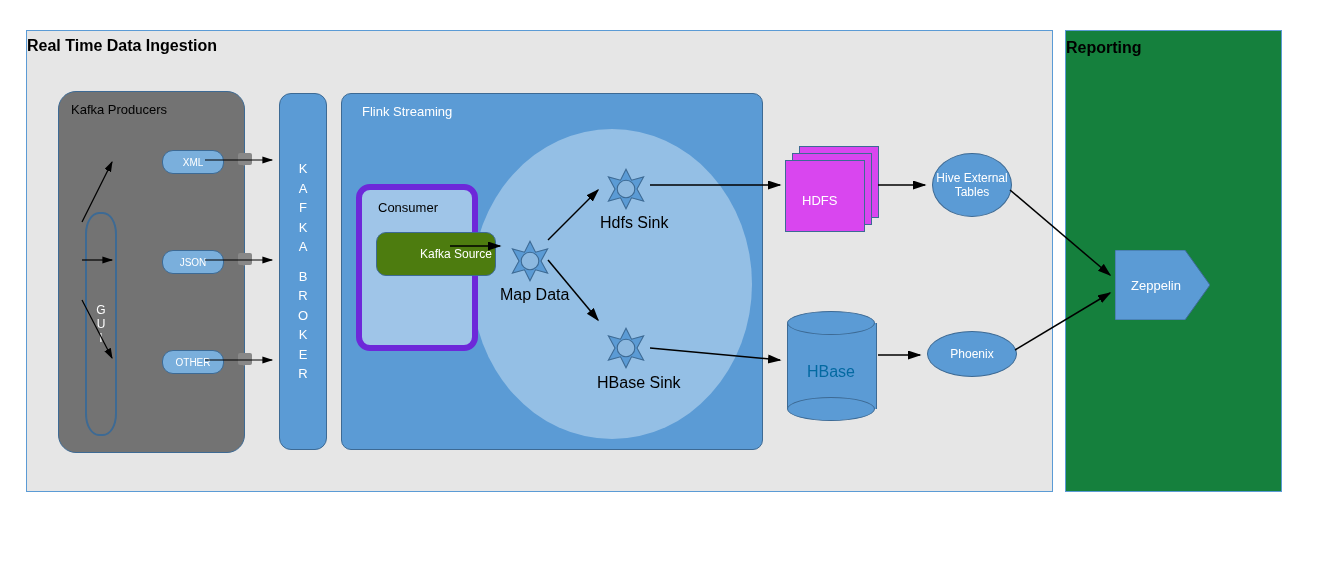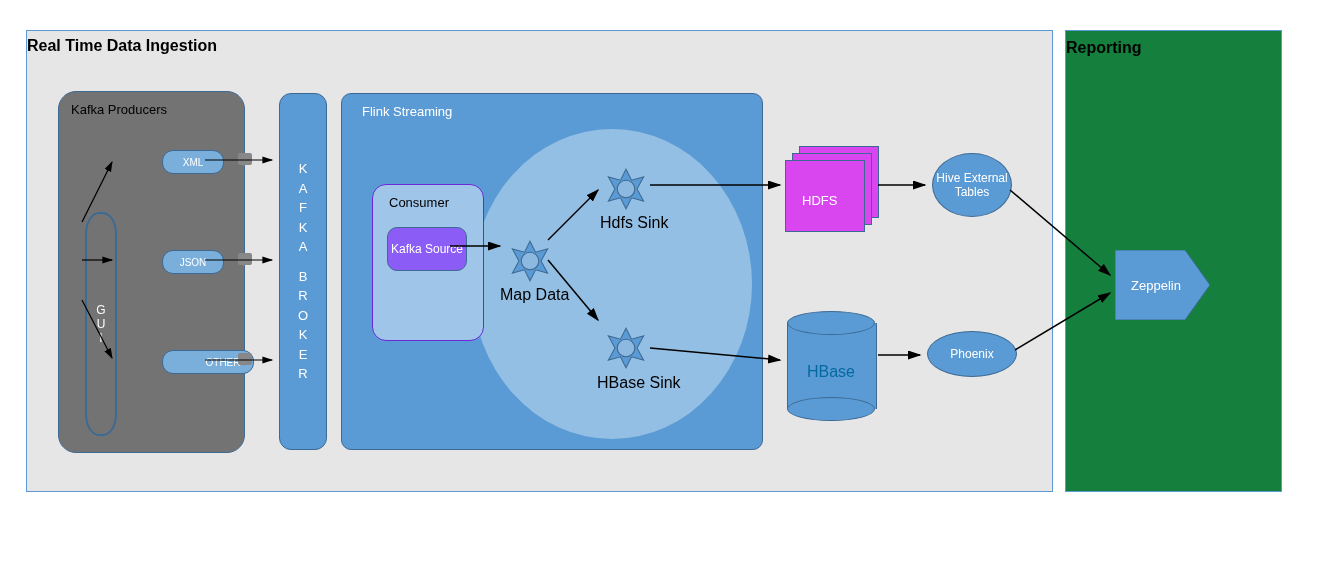--- a/index.html
+++ b/index.html
@@ -139,46 +139,46 @@
     border-radius: 50%;
     opacity: 0.85;
   }
   .consumer-box {
     position: absolute;
     left: 14px;
     top: 90px;
     width: 110px;
     height: 155px;
     background: #9fc5e8;
-    border: 1px solid #6d28d9;
+    border: 6px solid #6d28d9;
     border-radius: 14px;
-    margin-left: 16px;
   }
   .consumer-label {
     position: absolute;
     left: 16px;
     top: 10px;
     font-size: 13px;
     color: #000;
   }
   .kafka-source {
     position: absolute;
     left: 14px;
     top: 42px;
     width: 78px;
     height: 42px;
-    background: #8b5cf6;
+    background: #4d7c0f;
     border: 1px solid #3d6a94;
     border-radius: 10px;
     color: #fff;
     font-size: 12px;
     display: flex;
     align-items: center;
     justify-content: center;
     text-align: center;
+    padding-left: 40px;
   }
   .star {
     position: absolute;
     width: 44px;
     height: 44px;
   }
   .star svg { width: 100%; height: 100%; }
   .star-label {
     position: absolute;
     font-size: 16px;
@@ -300,21 +300,21 @@
 
   <div class="producers-box">
     <div class="producers-label">Kafka Producers</div>
     <div class="gui-box">
       <span>G</span>
         <span>U</span>
         <span>I</span>
     </div>
     <div class="pill" style="left:103px;top:58px;">XML</div>
     <div class="pill" style="left:103px;top:158px;">JSON</div>
-    <div class="pill" style="left:103px;top:258px;padding-left:30px;">OTHER</div>
+    <div class="pill" style="left:103px;top:258px;">OTHER</div>
   </div>
 
   <div class="msg-icon" style="left:211px;top:122px;"></div>
   <div class="msg-icon" style="left:211px;top:222px;"></div>
   <div class="msg-icon" style="left:211px;top:322px;"></div>
 
   <div class="broker-box">
     <span>K</span>
       <span>A</span>
       <span>F</span>

